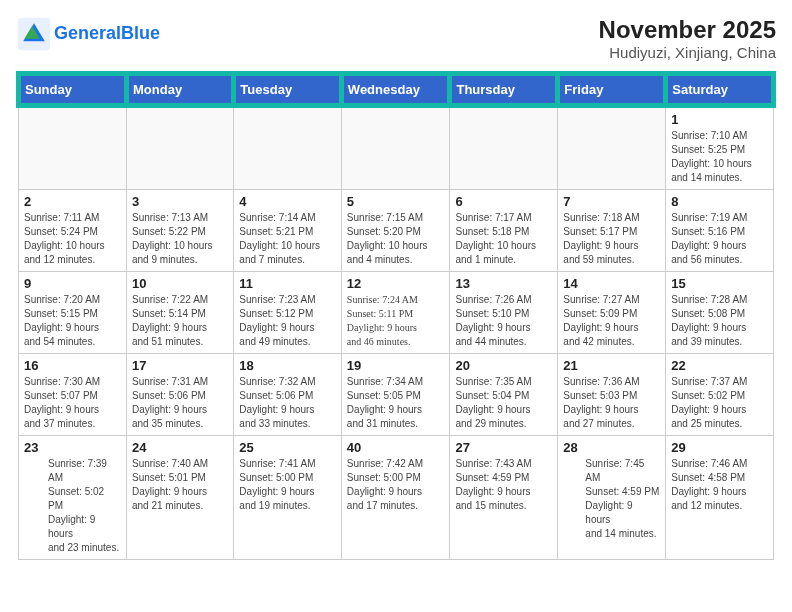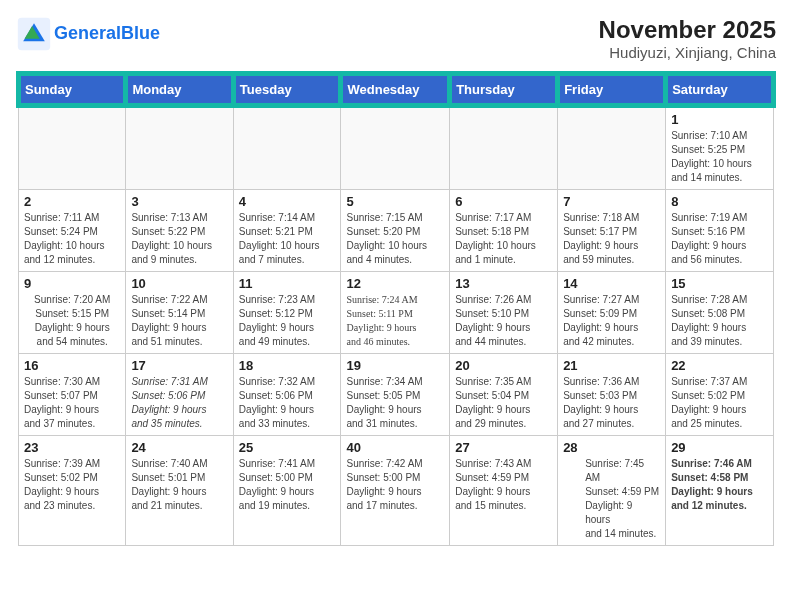--- a/index.html
+++ b/index.html
@@ -184,21 +184,21 @@
           <span class="day-number">8</span>
           <div class="day-info" style="white-space: pre-line;">Sunrise: 7:19 AM
 Sunset: 5:16 PM
 Daylight: 9 hours
 and 56 minutes.</div>
         </td>
       </tr>
       <tr>
         <td>
           <span class="day-number">9</span>
-          <div class="day-info" style="white-space: pre-line; text-align: center;">Sunrise: 7:20 AM
+          <div class="day-info" style="white-space: pre-line;">Sunrise: 7:20 AM
 Sunset: 5:15 PM
 Daylight: 9 hours
 and 54 minutes.</div>
         </td>
         <td>
           <span class="day-number">10</span>
           <div class="day-info" style="white-space: pre-line;">Sunrise: 7:22 AM
 Sunset: 5:14 PM
 Daylight: 9 hours
 and 51 minutes.</div>
@@ -242,21 +242,21 @@
       <tr>
         <td>
           <span class="day-number">16</span>
           <div class="day-info" style="white-space: pre-line;">Sunrise: 7:30 AM
 Sunset: 5:07 PM
 Daylight: 9 hours
 and 37 minutes.</div>
         </td>
         <td>
           <span class="day-number">17</span>
-          <div class="day-info" style="white-space: pre-line; font-style: italic;">Sunrise: 7:31 AM
+          <div class="day-info" style="white-space: pre-line;">Sunrise: 7:31 AM
 Sunset: 5:06 PM
 Daylight: 9 hours
 and 35 minutes.</div>
         </td>
         <td>
           <span class="day-number">18</span>
           <div class="day-info" style="white-space: pre-line;">Sunrise: 7:32 AM
 Sunset: 5:06 PM
 Daylight: 9 hours
 and 33 minutes.</div>
@@ -286,21 +286,21 @@
           <span class="day-number">22</span>
           <div class="day-info" style="white-space: pre-line;">Sunrise: 7:37 AM
 Sunset: 5:02 PM
 Daylight: 9 hours
 and 25 minutes.</div>
         </td>
       </tr>
       <tr>
         <td>
           <span class="day-number">23</span>
-          <div class="day-info" style="white-space: pre-line;">Sunrise: 7:39 AM
+          <div class="day-info" style="white-space: pre-line; margin-left: 24px;">Sunrise: 7:39 AM
 Sunset: 5:02 PM
 Daylight: 9 hours
 and 23 minutes.</div>
         </td>
         <td>
           <span class="day-number">24</span>
           <div class="day-info" style="white-space: pre-line;">Sunrise: 7:40 AM
 Sunset: 5:01 PM
 Daylight: 9 hours
 and 21 minutes.</div>
@@ -328,20 +328,20 @@
         </td>
         <td>
           <span class="day-number">28</span>
           <div class="day-info" style="white-space: pre-line; margin-left: 22px;">Sunrise: 7:45 AM
 Sunset: 4:59 PM
 Daylight: 9 hours
 and 14 minutes.</div>
         </td>
         <td>
           <span class="day-number">29</span>
-          <div class="day-info" style="white-space: pre-line; font-weight: bold;">Sunrise: 7:46 AM
+          <div class="day-info" style="white-space: pre-line;">Sunrise: 7:46 AM
 Sunset: 4:58 PM
 Daylight: 9 hours
 and 12 minutes.</div>
         </td>
       </tr>
     </tbody>
 </table>
 
 </body></html>

